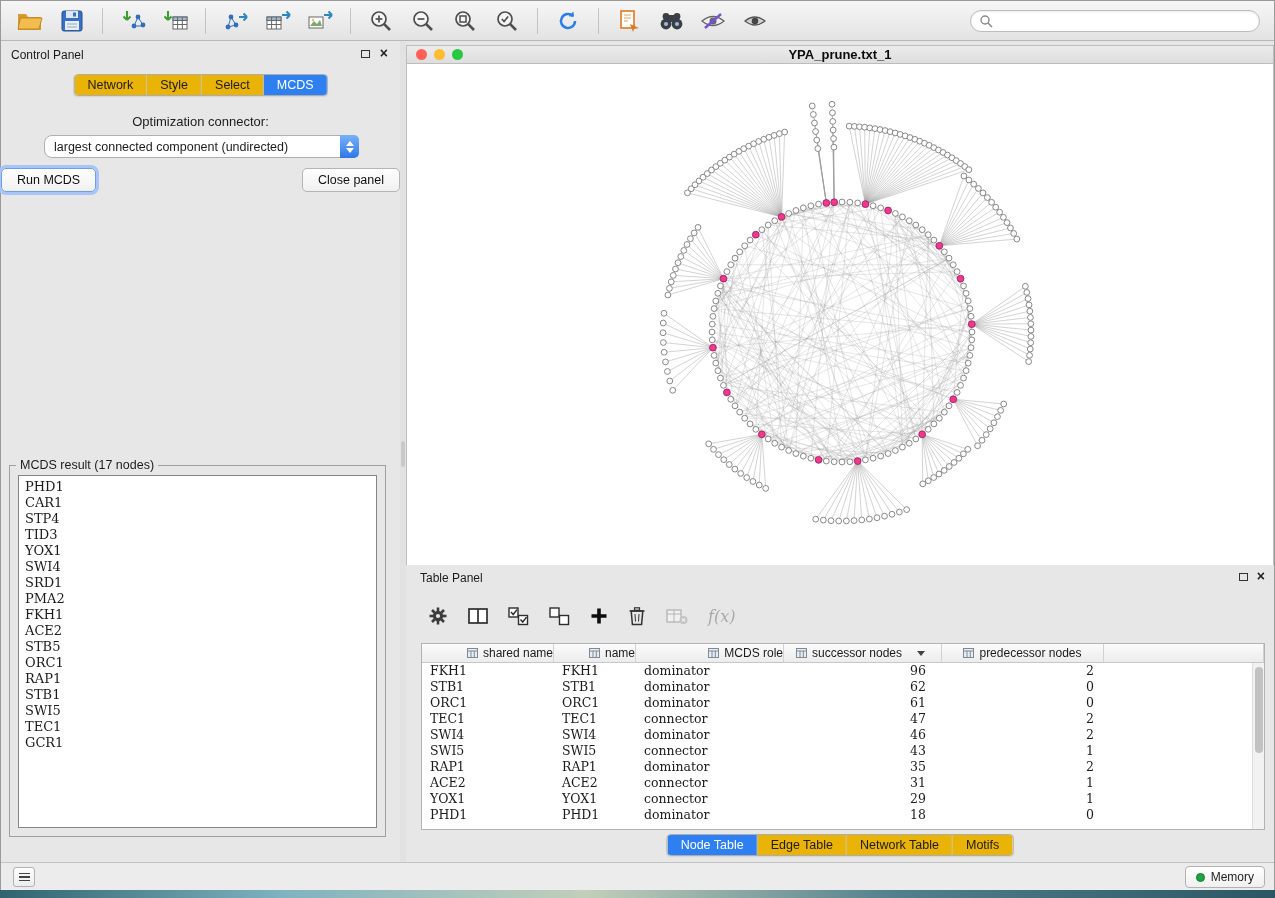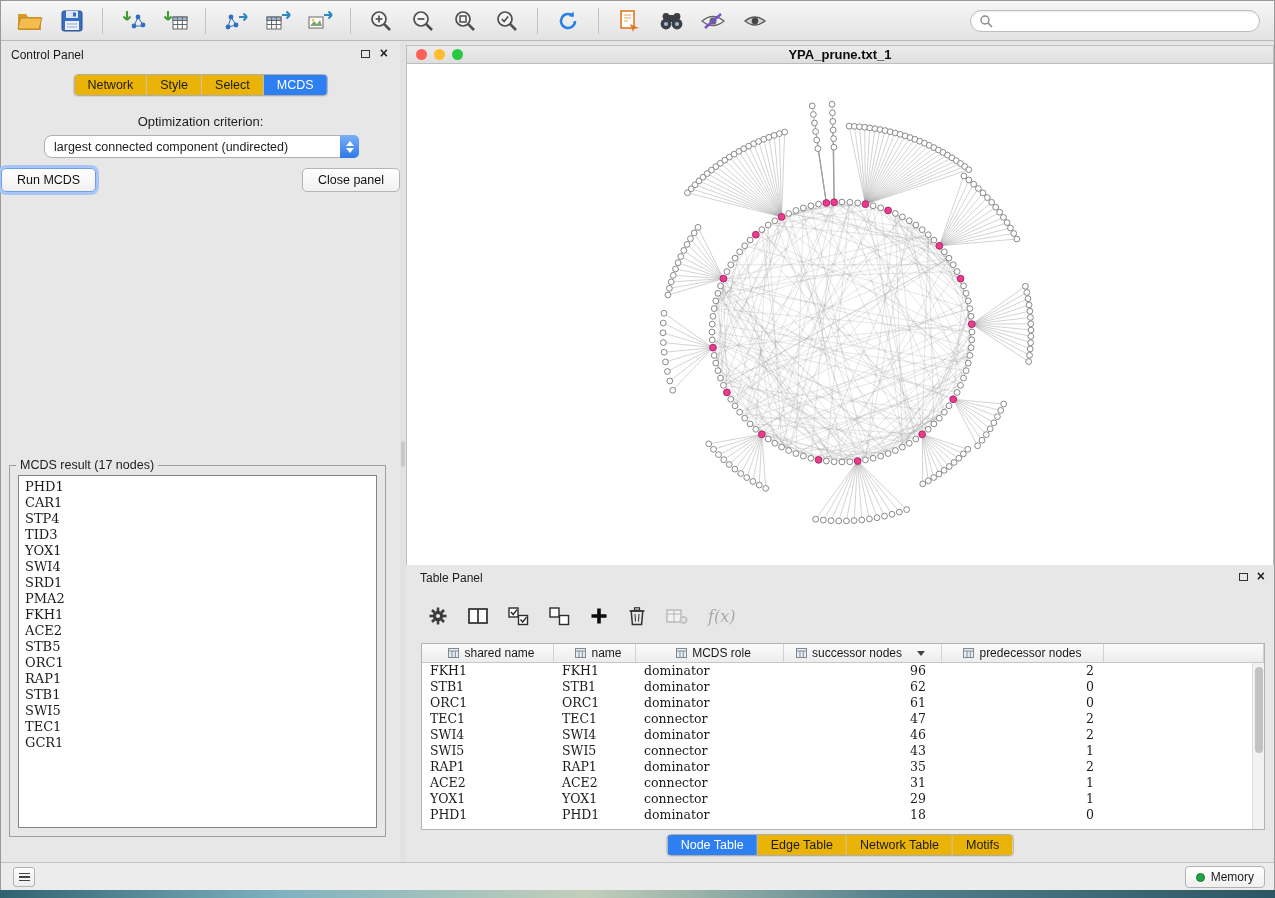--- a/index.html
+++ b/index.html
@@ -57,21 +57,21 @@
   .table-panel{position:absolute;left:406px;top:565px;width:868px;height:297px;background:#e7e7e7}
   .tp-title{position:absolute;left:14px;top:6px;font-size:12px}
   .tp-float{right:26px;top:8px}.tp-close{right:9px;top:2px}
   .tp-toolbar{position:absolute;left:22px;top:36px;height:30px;display:flex;align-items:center;gap:20px}
   .tp-tool{display:flex;align-items:center;justify-content:center}
   .fx-label{font-family:"DejaVu Serif",serif;font-style:italic;font-size:16px;color:#a9a9a9}
   .dimmed{opacity:.45}
 
   .data-table{position:absolute;left:15px;top:78px;width:844px;height:187px;background:#fff;border:1px solid #b3b3b3}
   .thead{display:flex;height:19px;background:linear-gradient(#fbfbfb,#ececec);border-bottom:1px solid #c7c7c7;font-size:12px}
-  .th{display:flex;align-items:center;justify-content:center;gap:5px;border-right:1px solid #d2d2d2;color:#1a1a1a;white-space:nowrap}
+  .th{display:flex;align-items:center;justify-content:flex-end;gap:5px;border-right:1px solid #d2d2d2;color:#1a1a1a;white-space:nowrap}
   .tbody{position:absolute;left:0;top:19px;right:12px;bottom:0;overflow:hidden}
   .tr{display:flex;height:16px;font-family:"DejaVu Serif",serif;font-size:12.5px}
   .td{white-space:nowrap;overflow:hidden}
   .c0{width:132px;padding-left:8px}
   .c1{width:82px;padding-left:8px}
   .c2{width:148px;padding-left:8px}
   .c3{width:158px;text-align:right;padding-right:16px}
   .c4{width:162px;text-align:right;padding-right:10px}
   .cfill{flex:1}
   .sort-arrow{width:0;height:0;border-left:4px solid transparent;border-right:4px solid transparent;border-top:5px solid #444;margin-left:10px}
@@ -241,21 +241,21 @@
       <span class="panel-title">Control Panel</span>
       <span class="win-float cp-float"></span>
       <span class="win-close cp-close">×</span>
     </div>
     <div class="seg cp-tabs">
       <div class="seg-item">Network</div>
       <div class="seg-item">Style</div>
       <div class="seg-item">Select</div>
       <div class="seg-item active">MCDS</div>
     </div>
-    <div class="opt-label">Optimization criterion:</div>
+    <div class="opt-label">Optimization connector:</div>
     <div class="dropdown">
       <span class="dd-value">largest connected component (undirected)</span>
       <span class="dd-stepper">
         <svg width="8" height="5" viewBox="0 0 8 5">
             <path d="M4 0L8 5H0z" fill="#fff"></path>
           </svg>
         <svg width="8" height="5" viewBox="0 0 8 5">
             <path d="M4 5L0 0h8z" fill="#fff"></path>
           </svg>
       </span>

